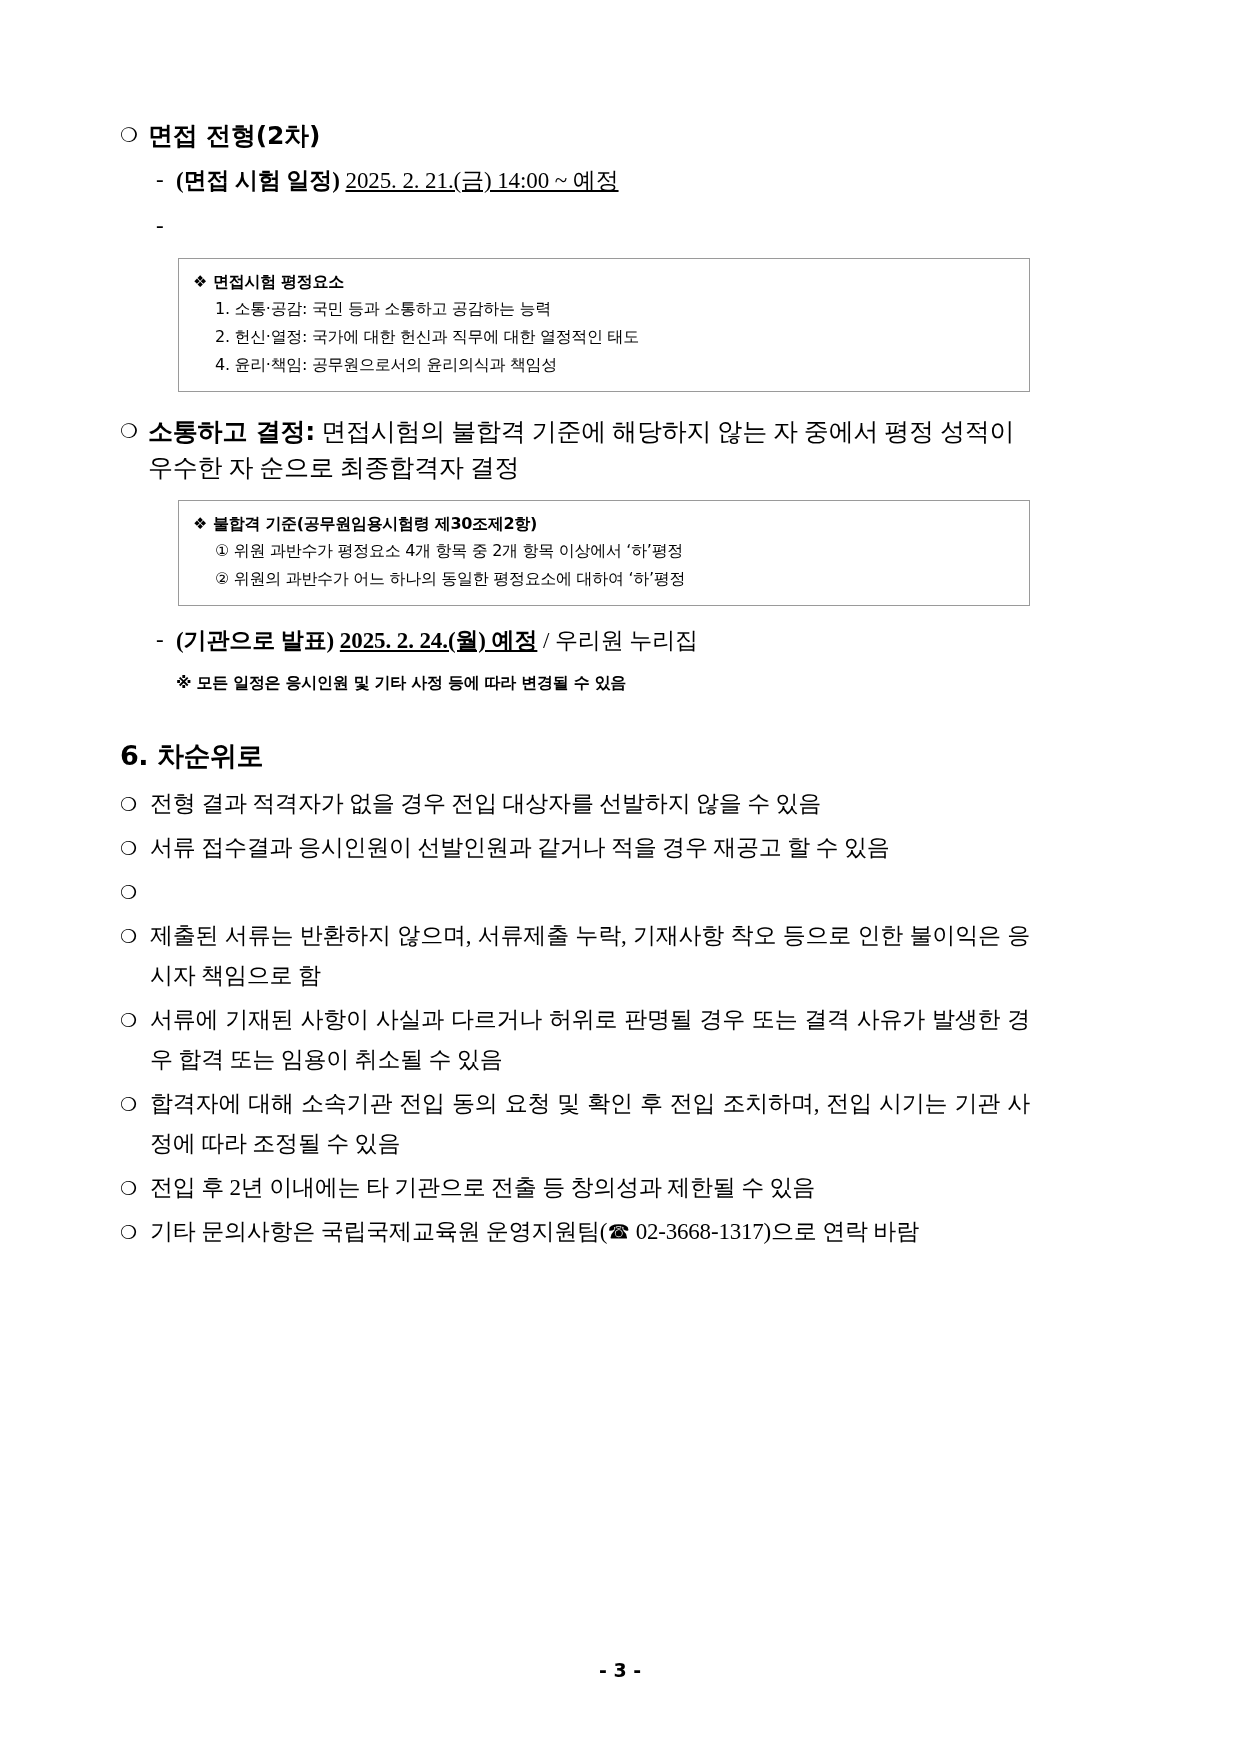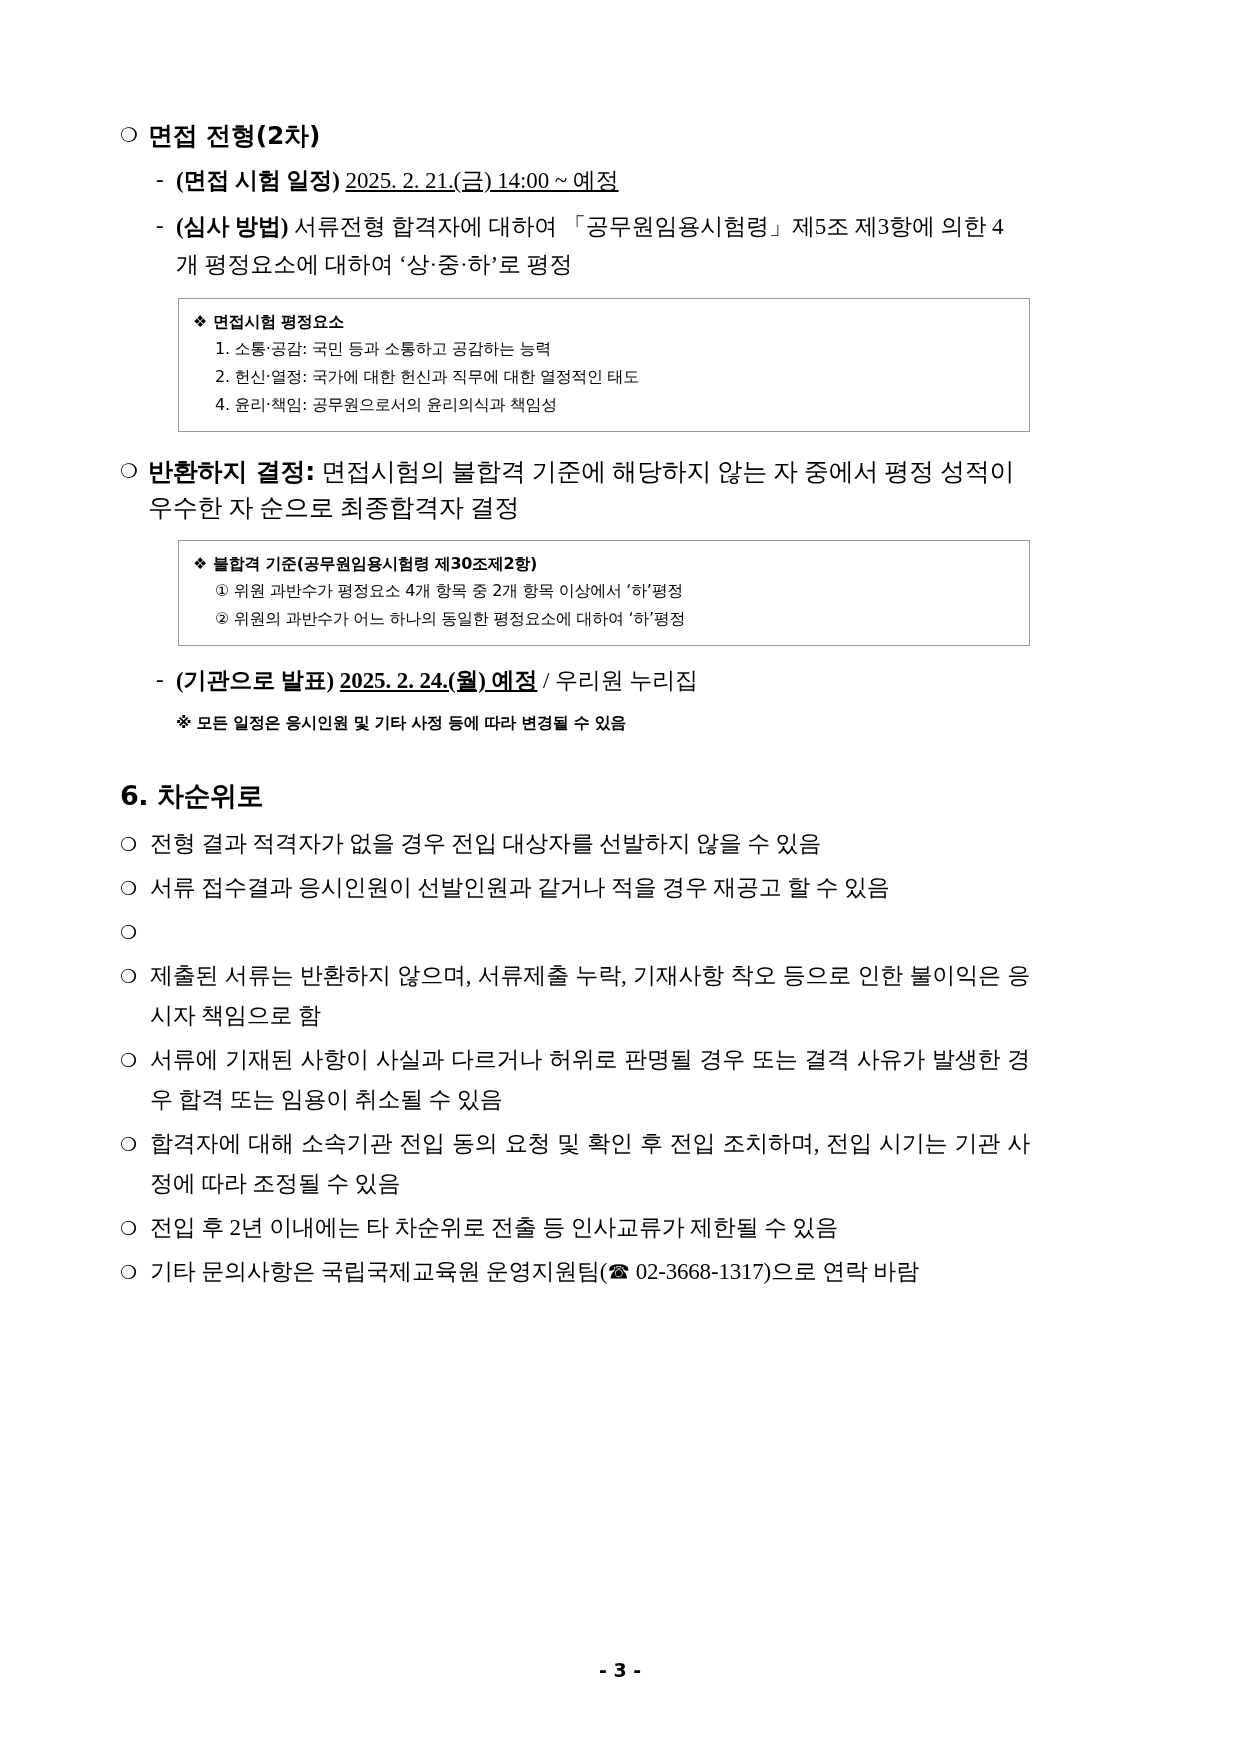--- a/index.html
+++ b/index.html
@@ -160,39 +160,35 @@
   <div class="d-item">
     <span class="mark">-</span>
     <span class="txt">
       <span class="bold">(면접 시험 일정)</span>
       <span class="ul">2025. 2. 21.(금) 14:00 ~ 예정</span>
     </span>
   </div>
 
   <div class="d-item">
     <span class="mark">-</span>
-    <span class="txt" style="width:850px;">
-      <span class="bold">(심사 방법)</span>
-      <span>서류전형 합격자에 대하여 「공무원임용시험령」제5조 제3항에 의한 4개 평정요소에 대하여 ‘상·중·하’로 평정</span>
-    </span>
   </div>
 
   <div class="note-box">
     <div class="note-title">
       <span class="dia">❖</span><span>면접시험 평정요소</span>
     </div>
     <div class="note-line">1. 소통·공감: 국민 등과 소통하고 공감하는 능력</div>
     <div class="note-line">2. 헌신·열정: 국가에 대한 헌신과 직무에 대한 열정적인 태도</div>
     <div class="note-line">4. 윤리·책임: 공무원으로서의 윤리의식과 책임성</div>
   </div>
 
   <div class="h-item" style="margin-top:22px;">
     <span class="mark">❍</span>
     <span class="txt" style="width:880px;">
-      <span class="gothic">반환하지 결정:</span>
+      <span class="gothic">소통하고 결정:</span>
       <span class="normal serif">면접시험의 불합격 기준에 해당하지 않는 자 중에서 평정 성적이 우수한 자 순으로 최종합격자 결정</span>
     </span>
   </div>
 
   <div class="note-box">
     <div class="note-title">
       <span class="dia">❖</span><span>불합격 기준(공무원임용시험령 제30조제2항)</span>
     </div>
     <div class="note-line">① 위원 과반수가 평정요소 4개 항목 중 2개 항목 이상에서 ‘하’평정</div>
     <div class="note-line">② 위원의 과반수가 어느 하나의 동일한 평정요소에 대하여 ‘하’평정</div>
@@ -231,21 +227,21 @@
   <div class="ref-item">
     <span class="mark">❍</span>
     <span class="txt">서류에 기재된 사항이 사실과 다르거나 허위로 판명될 경우 또는 결격 사유가 발생한 경우 합격 또는 임용이 취소될 수 있음</span>
   </div>
   <div class="ref-item">
     <span class="mark">❍</span>
     <span class="txt">합격자에 대해 소속기관 전입 동의 요청 및 확인 후 전입 조치하며, 전입 시기는 기관 사정에 따라 조정될 수 있음</span>
   </div>
   <div class="ref-item">
     <span class="mark">❍</span>
-    <span class="txt">전입 후 2년 이내에는 타 차순위로 전출 등 인사교류가 제한될 수 있음</span>
+    <span class="txt">전입 후 2년 이내에는 타 기관으로 전출 등 창의성과 제한될 수 있음</span>
   </div>
   <div class="ref-item">
     <span class="mark">❍</span>
     <span class="txt">기타 문의사항은 국립국제교육원 운영지원팀(☎ 02-3668-1317)으로 연락 바람</span>
   </div>
 
   <div class="page-num">- 3 -</div>
 </div>
 
 </body></html>

